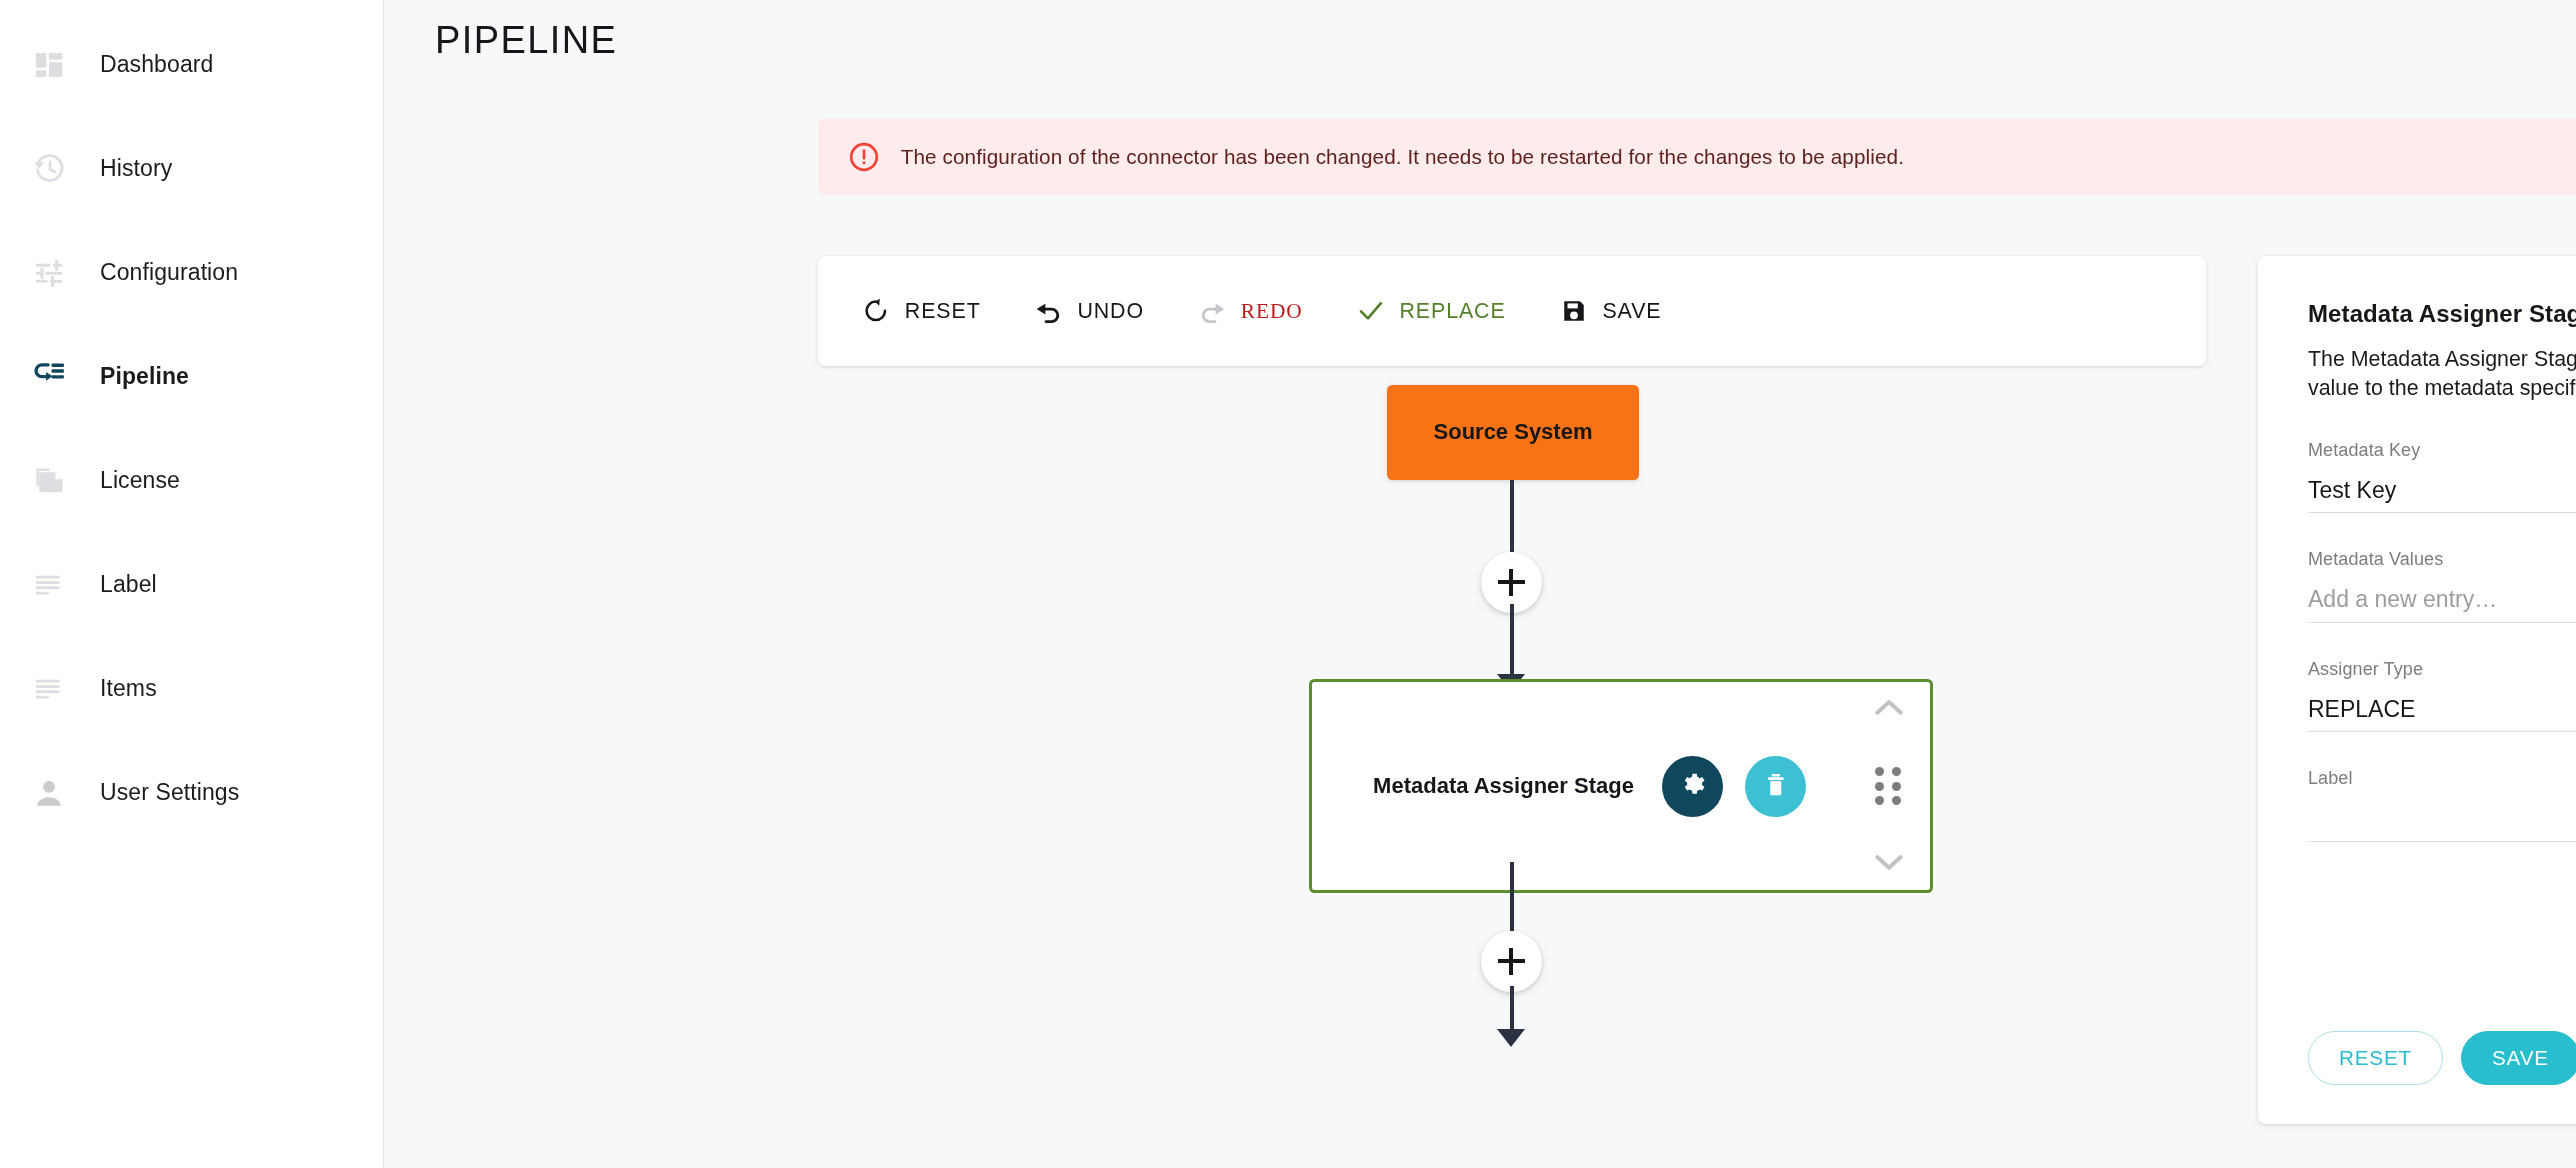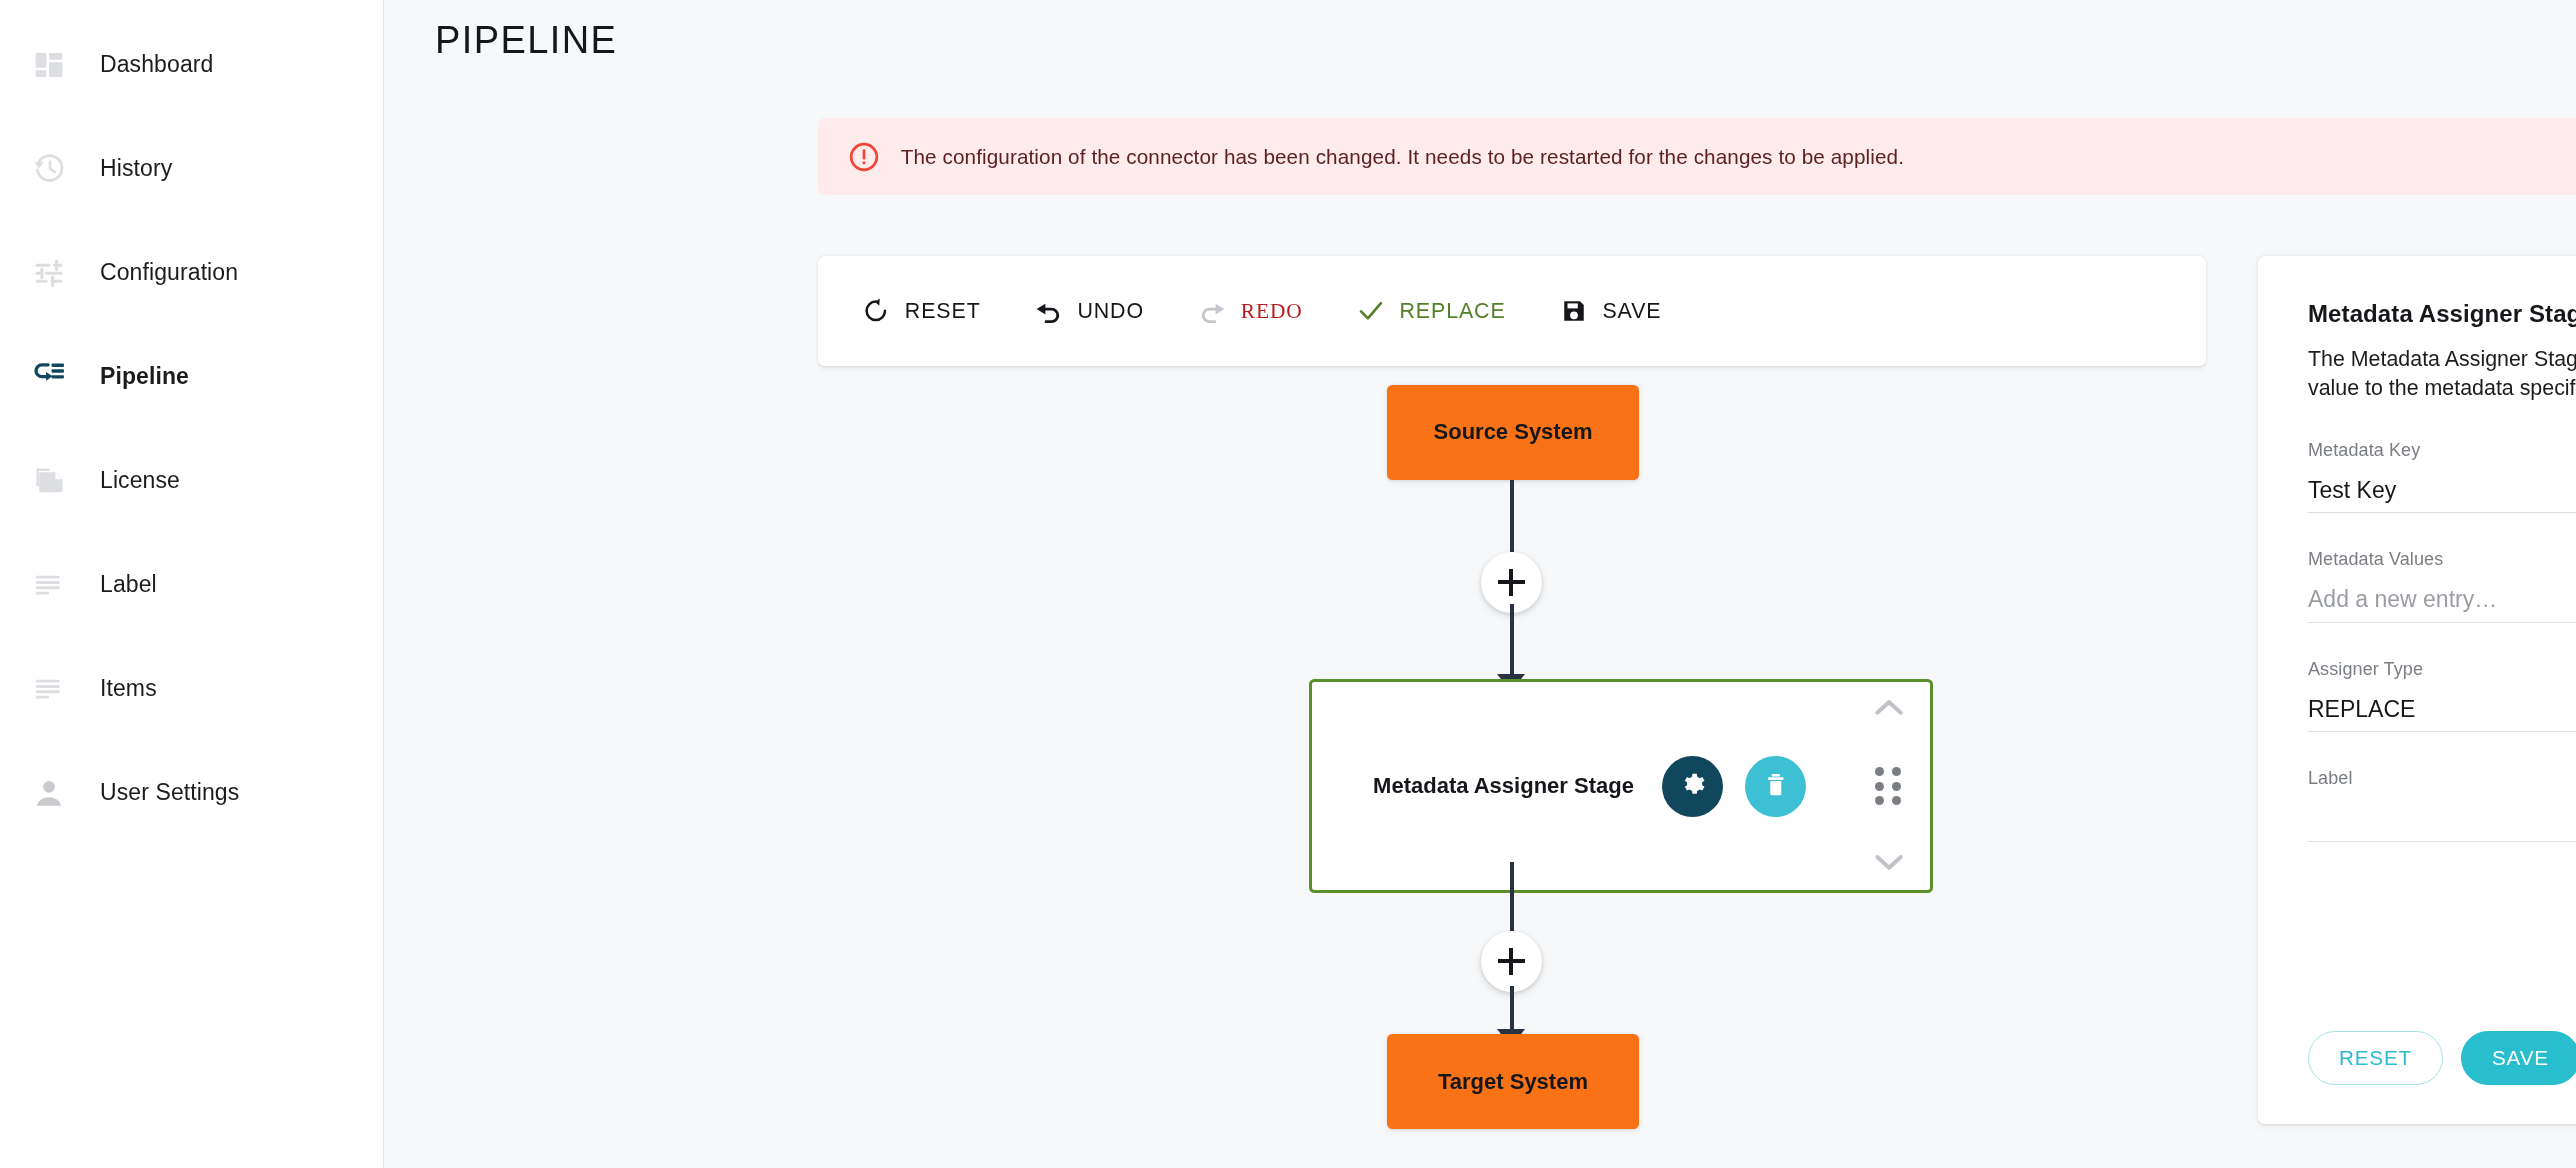--- a/index.html
+++ b/index.html
@@ -458,21 +458,20 @@
 
       <div class="edge" id="edge-3"></div>
 
       <button class="plus-btn" id="plus-2">
         <span class="plus-glyph"></span>
       </button>
 
       <div class="edge" id="edge-4"></div>
       <div class="arrow" id="arrow-2"></div>
 
-      <div class="node" id="node-target">Target System</div>
     </div>
 
     <aside class="config-panel">
 
       <div class="cfg-title">Metadata Assigner Stage Configuration</div>
       <div class="cfg-desc">The Metadata Assigner Stage alters or assigns configured value to the metadata specified with the configured key.</div>
 
       <div class="field">
         <div class="field-label">Metadata Key</div>
         <div class="field-line">

